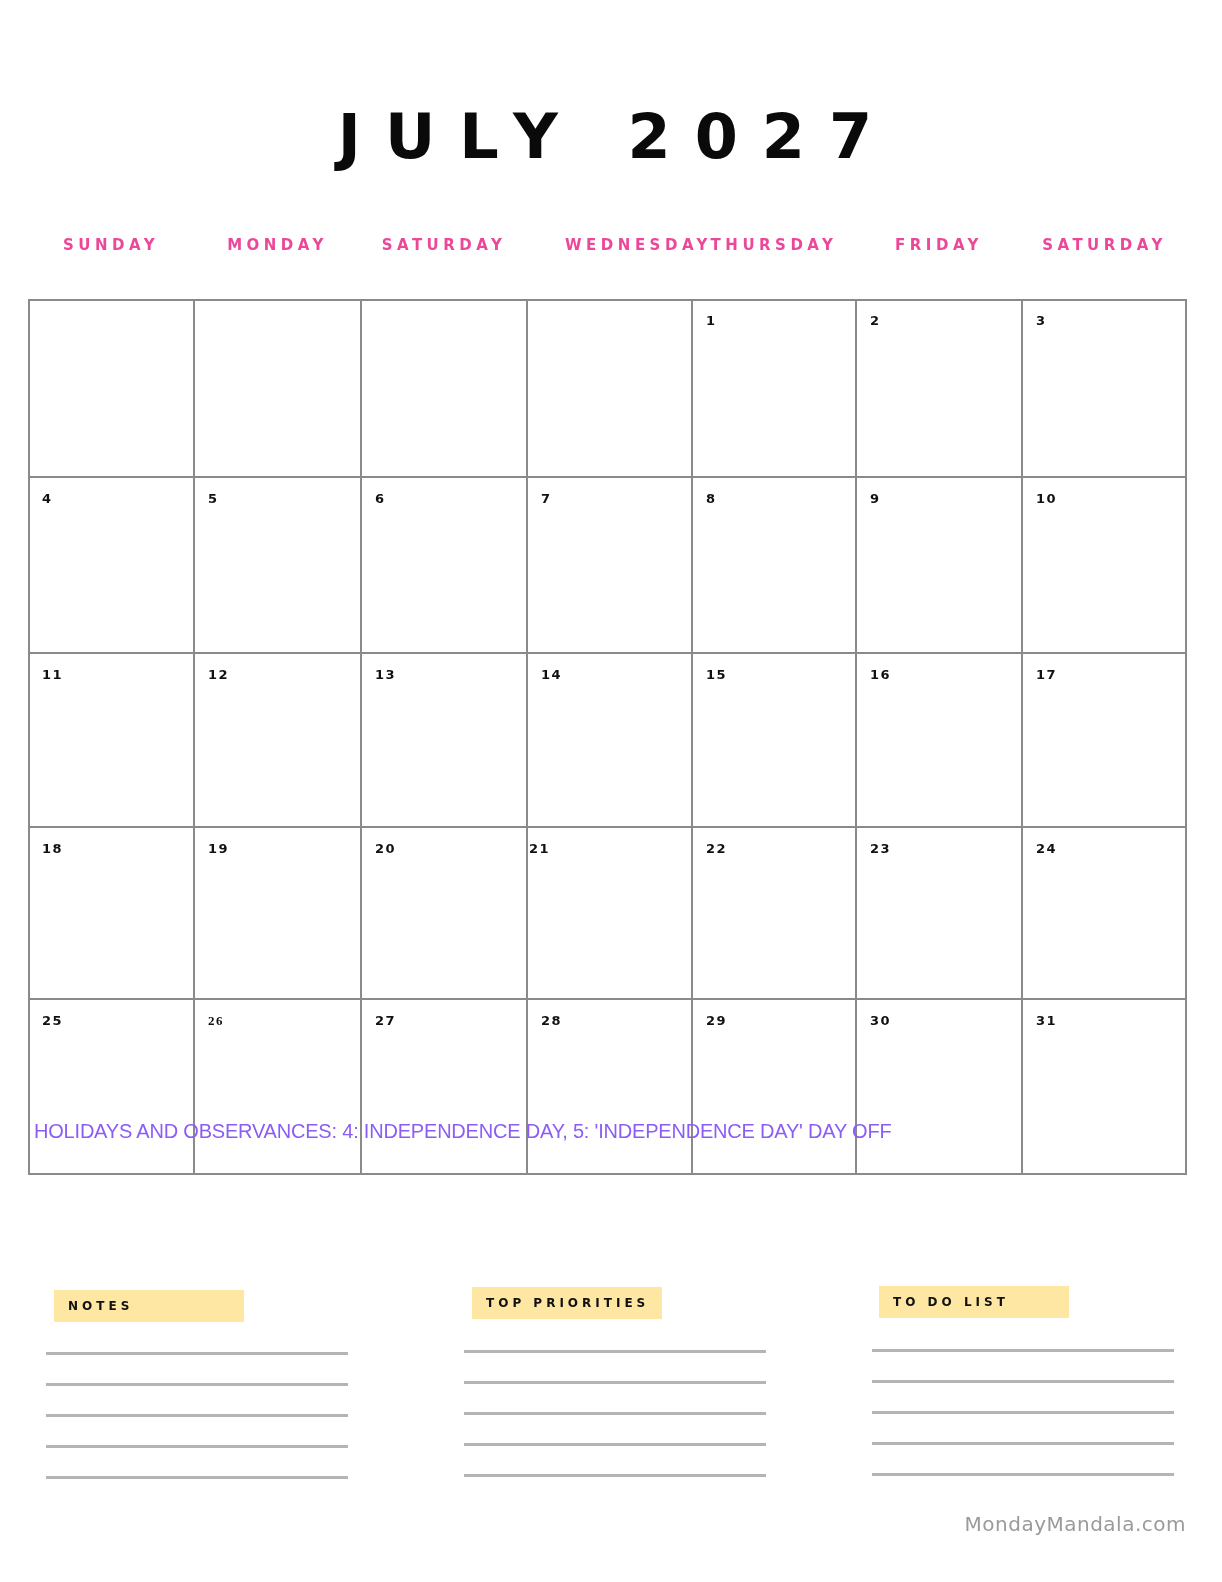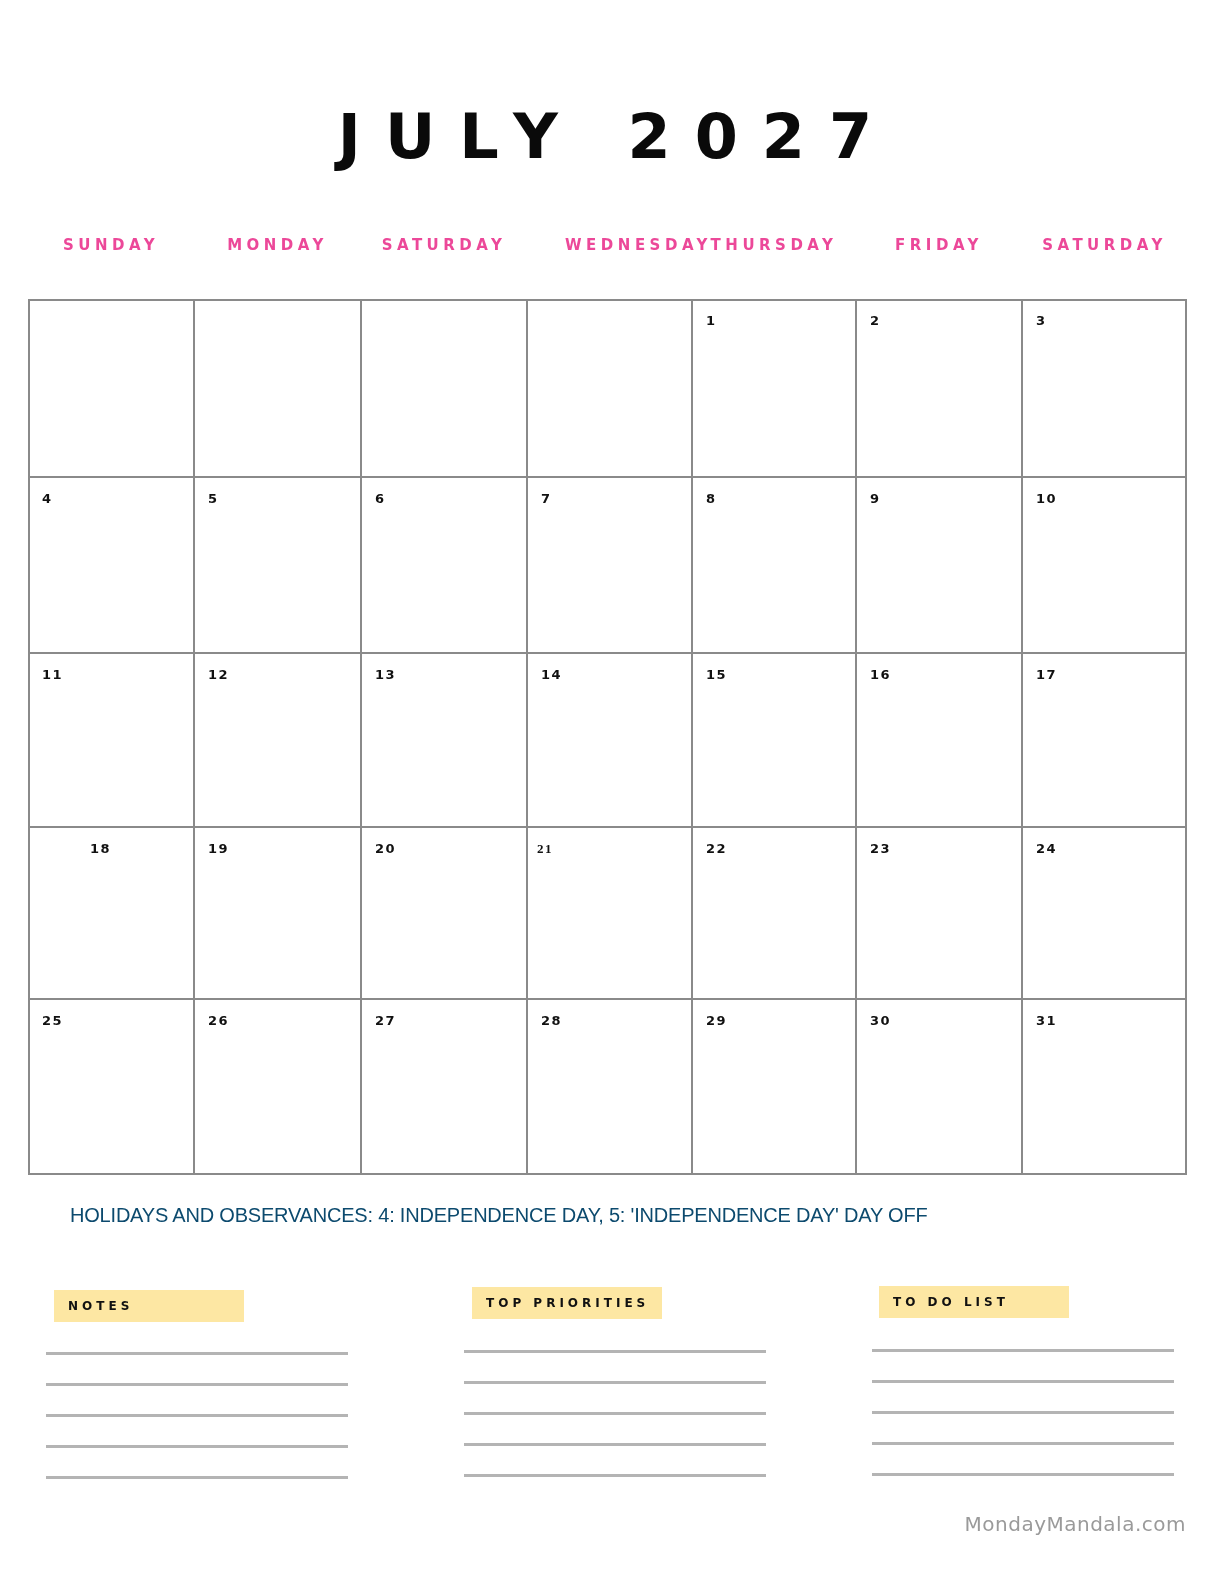--- a/index.html
+++ b/index.html
@@ -3,21 +3,21 @@
 <meta charset="utf-8">
 <style>
   html, body { margin:0; padding:0; background:#fff; }
   body { width:1222px; height:1582px; position:relative; overflow:hidden; font-family:"DejaVu Sans", sans-serif; color:#111; }
   .title { position:absolute; left:0; right:0; top:100px; text-align:center; font-family:"DejaVu Sans", sans-serif; font-weight:bold; font-size:62px; letter-spacing:24px; padding-left:12px; color:#0a0a0a; }
   .dow { position:absolute; top:236px; font-weight:bold; font-size:15px; letter-spacing:4.5px; color:#ec4899; text-align:center; }
   .grid { position:absolute; left:28px; top:299px; width:1159px; height:876px; border:2px solid #8a8a8a; box-sizing:border-box; }
   .vline { position:absolute; top:299px; width:2px; height:876px; background:#8a8a8a; }
   .hline { position:absolute; left:28px; width:1159px; height:2px; background:#8a8a8a; }
   .daynum { position:absolute; font-weight:bold; font-size:13px; letter-spacing:1.5px; color:#111; }
-  .holidays { position:absolute; left:34px; top:1204px; font-family:"Liberation Sans", sans-serif; font-size:20px; color:#0c4a6e; letter-spacing:-0.2px;margin-left:36px; }
+  .holidays { position:absolute; left:34px; top:1120px; font-family:"Liberation Sans", sans-serif; font-size:20px; color:#8b5cf6; letter-spacing:-0.2px; }
   .section-label { position:absolute; height:32px; background:#fde7a3; font-weight:bold; font-size:12px; letter-spacing:4px; line-height:32px; padding-left:14px; box-sizing:border-box; color:#111; }
   .rule { position:absolute; height:3px; background:#b4b4b4; }
   .footer { position:absolute; right:36px; top:1512px; font-family:"DejaVu Sans", sans-serif; font-size:20px; color:#9a9a9a; letter-spacing:0.5px; }
 </style>
 </head>
 <body>
 
 <div class="title">JULY 2027</div>
 
 <div class="dow" style="left:28px;width:166px">SUNDAY</div>
@@ -89,46 +89,46 @@
     </div>
     <div style="position: absolute; left: 694px; top: 655px; width: 160px; height: 170px;">
       <div class="daynum" style="left: 12px; top: 12px;">15</div>
     </div>
     <div style="position: absolute; left: 858px; top: 655px; width: 162px; height: 170px;">
       <div class="daynum" style="left: 12px; top: 12px;">16</div>
     </div>
     <div style="position: absolute; left: 1024px; top: 655px; width: 161px; height: 170px;">
       <div class="daynum" style="left: 12px; top: 12px;">17</div>
     </div>
-    <div style="position: absolute; left: 30px; top: 829px; width: 162px; height: 170px; margin-left: 48px;">
+    <div style="position: absolute; left: 30px; top: 829px; width: 162px; height: 170px;">
       <div class="daynum" style="left: 12px; top: 12px;">18</div>
     </div>
     <div style="position: absolute; left: 196px; top: 829px; width: 163px; height: 170px;">
       <div class="daynum" style="left: 12px; top: 12px;">19</div>
     </div>
     <div style="position: absolute; left: 363px; top: 829px; width: 162px; height: 170px;">
       <div class="daynum" style="left: 12px; top: 12px;">20</div>
     </div>
     <div style="position: absolute; left: 529px; top: 829px; width: 161px; height: 170px;">
-      <div class="daynum" style="left: 8px; top: 12px; font-family: Liberation Serif, serif;">21</div>
+      <div class="daynum" style="left: 0; top: 12px;">21</div>
     </div>
     <div style="position: absolute; left: 694px; top: 829px; width: 160px; height: 170px;">
       <div class="daynum" style="left: 12px; top: 12px;">22</div>
     </div>
     <div style="position: absolute; left: 858px; top: 829px; width: 162px; height: 170px;">
       <div class="daynum" style="left: 12px; top: 12px;">23</div>
     </div>
     <div style="position: absolute; left: 1024px; top: 829px; width: 161px; height: 170px;">
       <div class="daynum" style="left: 12px; top: 12px;">24</div>
     </div>
     <div style="position: absolute; left: 30px; top: 1001px; width: 162px; height: 170px;">
       <div class="daynum" style="left: 12px; top: 12px;">25</div>
     </div>
     <div style="position: absolute; left: 196px; top: 1001px; width: 163px; height: 170px;">
-      <div class="daynum" style="left: 12px; top: 12px;">26</div>
+      <div class="daynum" style="left: 12px; top: 12px; font-family: Liberation Serif, serif;">26</div>
     </div>
     <div style="position: absolute; left: 363px; top: 1001px; width: 162px; height: 170px;">
       <div class="daynum" style="left: 12px; top: 12px;">27</div>
     </div>
     <div style="position: absolute; left: 529px; top: 1001px; width: 161px; height: 170px;">
       <div class="daynum" style="left: 12px; top: 12px;">28</div>
     </div>
     <div style="position: absolute; left: 694px; top: 1001px; width: 160px; height: 170px;">
       <div class="daynum" style="left: 12px; top: 12px;">29</div>
     </div>

